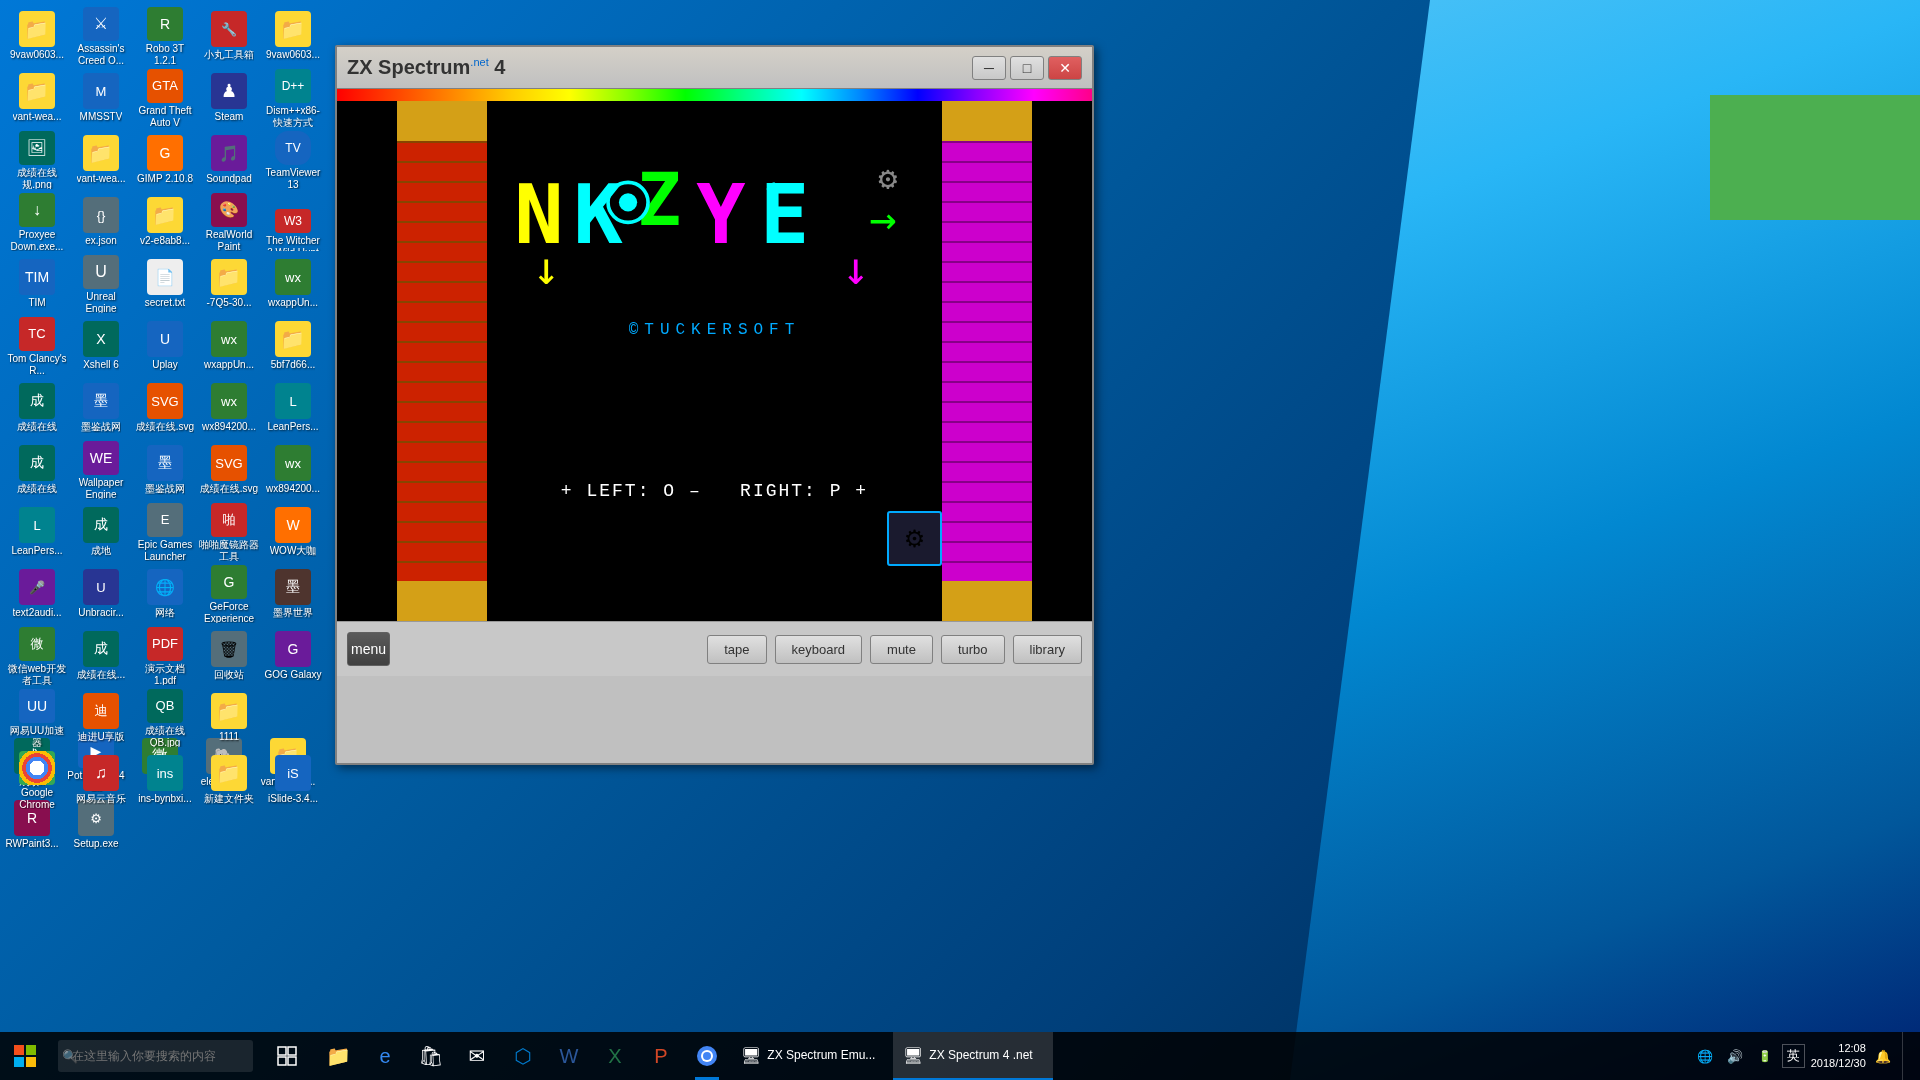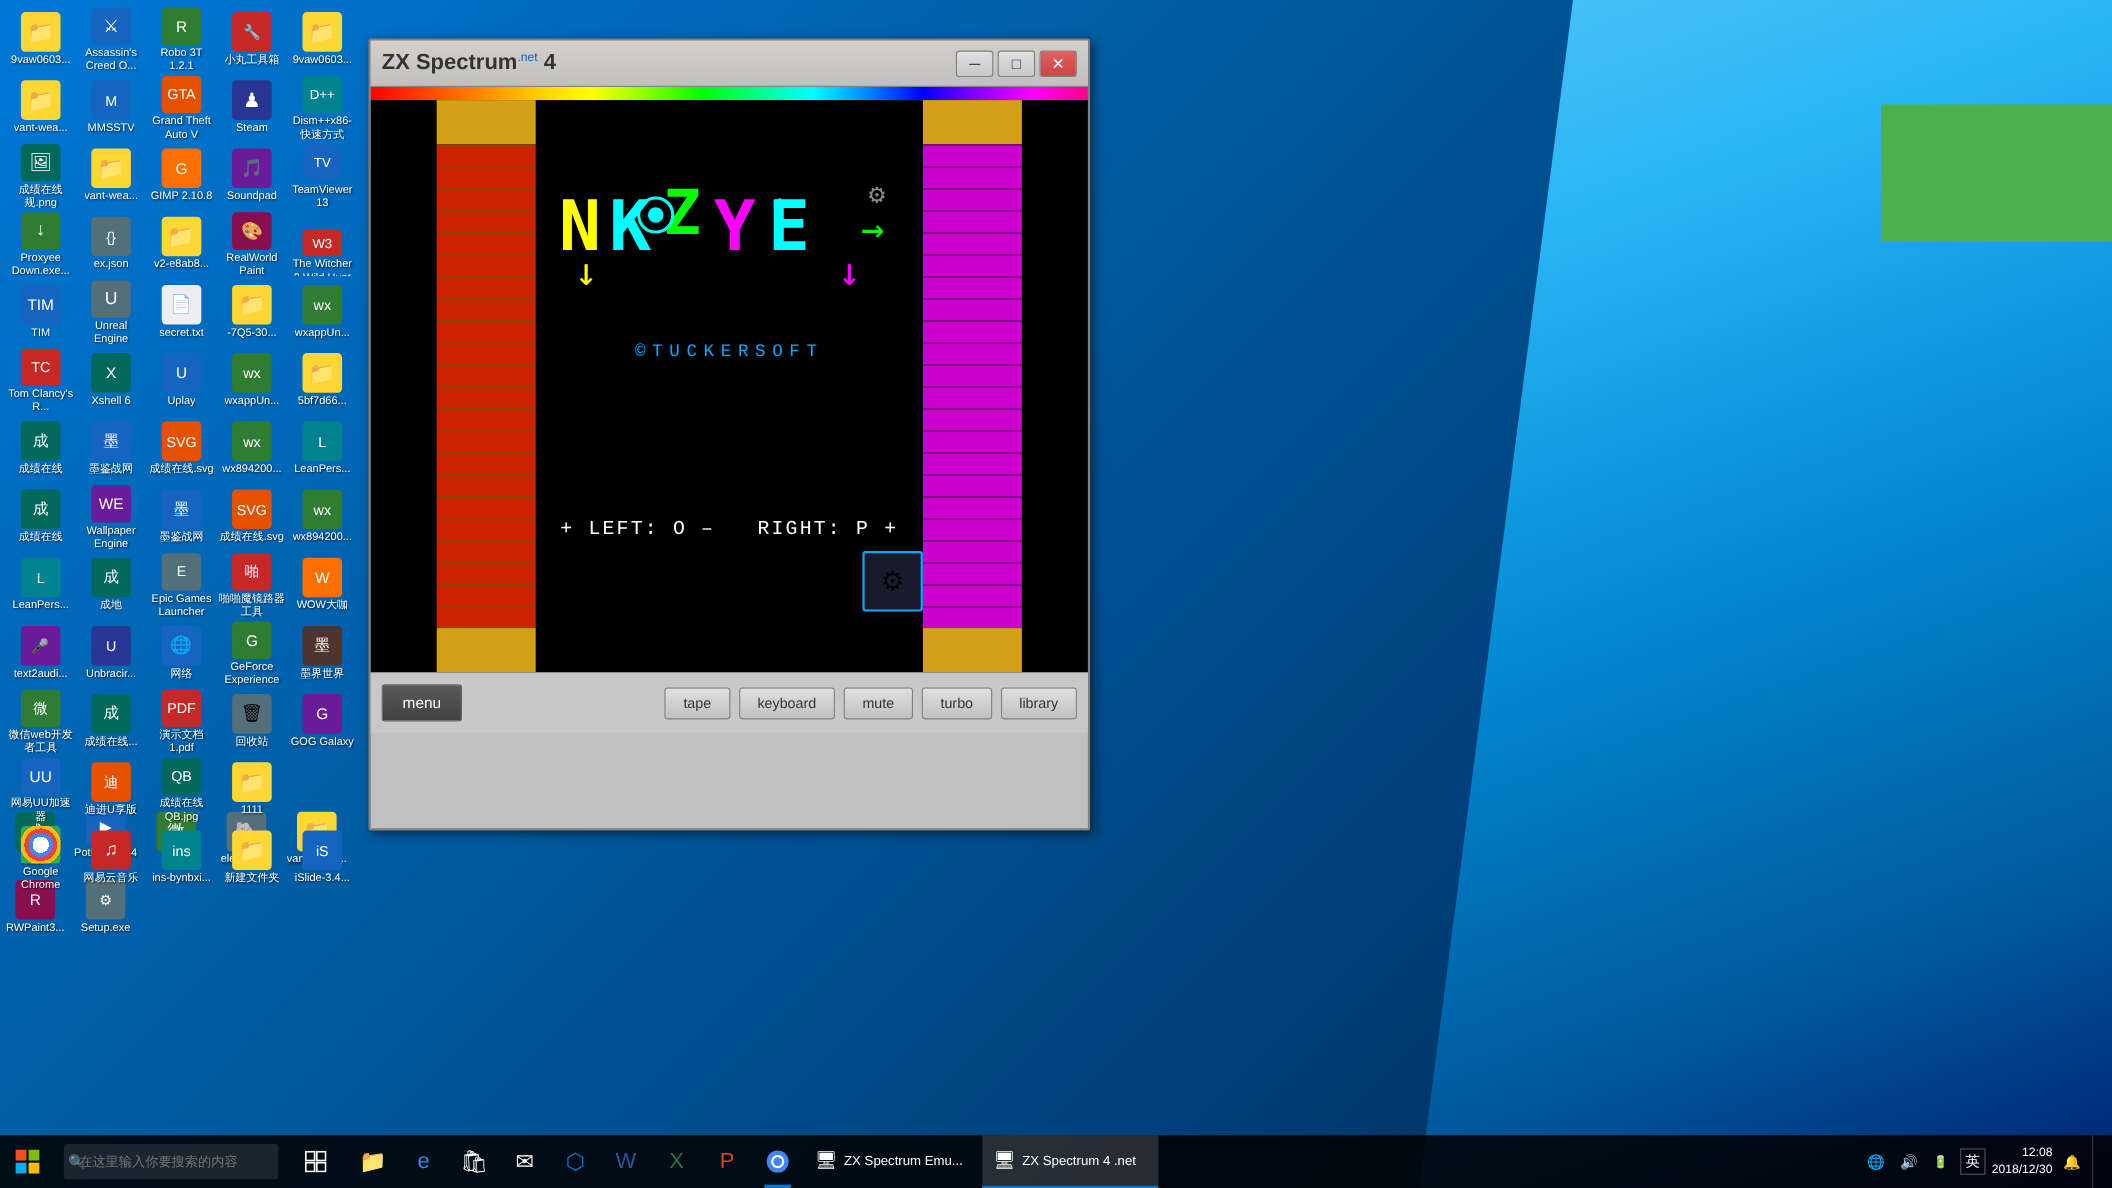--- a/index.html
+++ b/index.html
@@ -88,23 +88,23 @@
       line-height: 1.2;
       text-shadow: 1px 1px 2px rgba(0,0,0,0.8);
       max-width: 62px;
       overflow: hidden;
       word-break: break-word;
     }
 
     
     .zx-window {
       position: absolute;
-      top: 35px;
+      top: 45px;
       left: 335px;
-      width: 656px;
+      width: 759px;
       height: 720px;
       background: #c0c0c0;
       border: 2px solid #808080;
       box-shadow: 3px 3px 10px rgba(0,0,0,0.5);
       z-index: 20;
       border-radius: 2px;
     }
 
     .zx-titlebar {
       height: 42px;
@@ -313,21 +313,21 @@
       padding: 6px 16px;
       background: linear-gradient(to bottom, #e0e0e0, #c0c0c0);
       border: 1px solid #808080;
       border-radius: 3px;
       font-size: 13px;
       cursor: pointer;
       color: #333;
     }
 
     .tb-btn-primary {
-      padding: 8px 18px;
+      padding: 8px 3px;
       background: linear-gradient(to bottom, #5a5a5a, #404040);
       border: 1px solid #606060;
       border-radius: 3px;
       font-size: 14px;
       color: white;
       cursor: pointer;
     }
 
     
     .taskbar {

